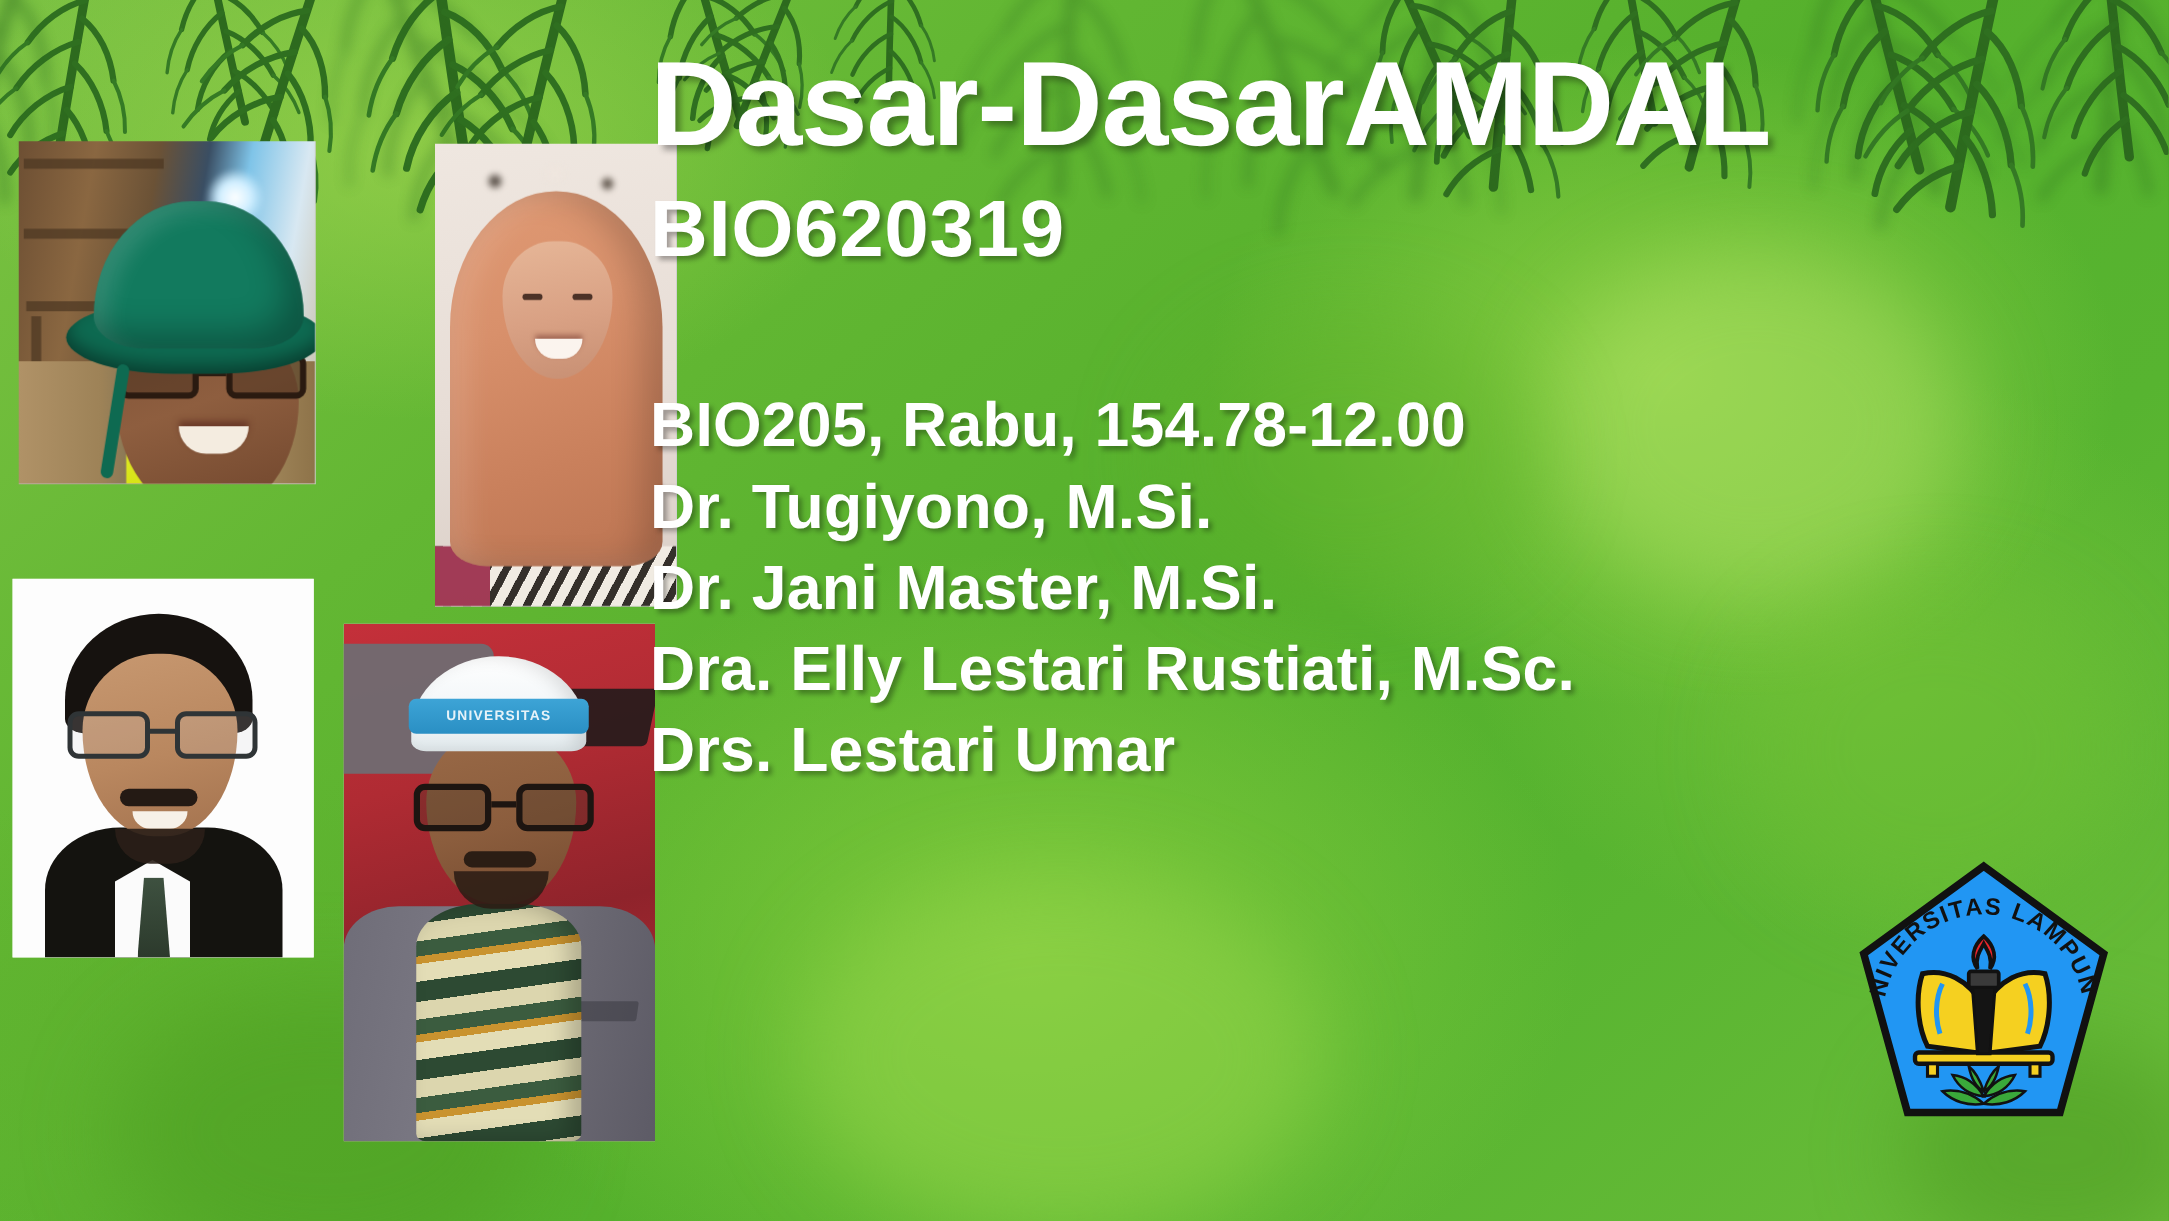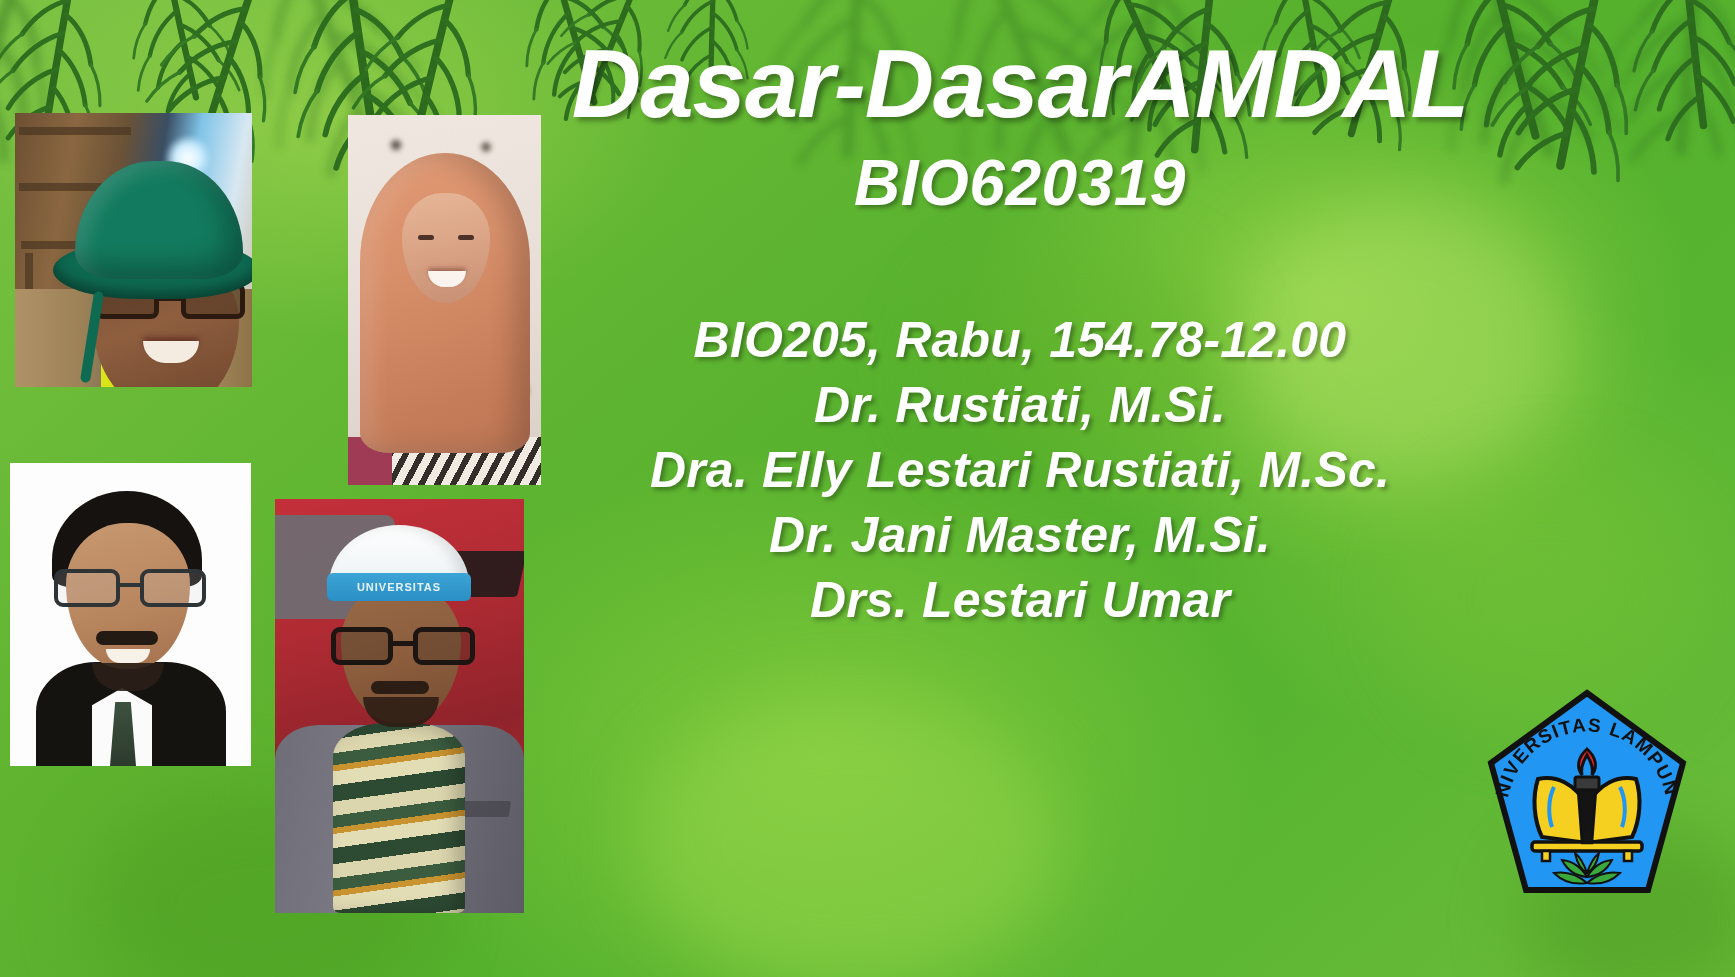--- a/index.html
+++ b/index.html
@@ -196,21 +196,21 @@
     background:#1a1a1a; opacity:.85; transform:skewX(-12deg);
     border-radius:4px;
   }
   #photo-4 .cap {
     position:absolute; left:54px; top:26px; width:140px; height:76px;
     background:linear-gradient(180deg,#ffffff 0%,#f2f6f8 55%,#e4ecef 100%);
     border-radius:70px 70px 12px 12px / 60px 60px 8px 8px;
     box-shadow:inset -8px 0 14px rgba(0,0,0,.12);
   }
   #photo-4 .capband {
-    position:absolute; left:52px; top:74px; width:144px; height:28px;
+    position:absolute; left:52px; top:60px; width:144px; height:28px;
     background:linear-gradient(180deg,#3da4d6 0%,#2a8fc4 100%); border-radius:6px;
   }
   #photo-4 .capband span {
     position:absolute; inset:0; color:#ffffff; font-size:11px; font-weight:700;
     letter-spacing:1px; display:flex; align-items:center; justify-content:center; opacity:.88;
   }
   #photo-4 .face {
     position:absolute; left:66px; top:84px; width:120px; height:140px;
     background:linear-gradient(165deg,#9a6a47 0%,#8b5d3d 55%,#754b30 100%);
     border-radius:48% 48% 46% 46%/42% 42% 58% 58%;
@@ -243,21 +243,21 @@
     box-shadow:inset -10px 0 18px rgba(0,0,0,.22);
   }
   #photo-4 .jacket-text {
     position:absolute; right:14px; bottom:96px; width:84px; height:16px;
     background:#3b3a42; opacity:.55; border-radius:2px; transform:skewX(-8deg);
   }
 
   
   #text-block {
     position:absolute; left:520px; top:34px; width:1000px;
-    text-align:center; color:#ffffff;font-style:italic;
+    text-align:left; color:#ffffff;
   }
   #course-title {
     font-size:96px; font-weight:700; line-height:1.04; letter-spacing:-1px;
     text-shadow:4px 4px 5px rgba(0,0,0,.34);
   }
   #course-code {
     margin-top:12px; font-size:64px; font-weight:700; letter-spacing:.5px;
     text-shadow:3px 3px 4px rgba(0,0,0,.32);
   }
   #details { margin-top:88px; }
@@ -411,23 +411,23 @@
           <span>UNIVERSITAS</span>
         </div>
     </div>
   </div>
 
   <div id="text-block">
     <div id="course-title">Dasar-DasarAMDAL</div>
     <div id="course-code">BIO620319</div>
     <div id="details">
       <div class="line">BIO205, Rabu, 154.78-12.00</div>
-      <div class="line">Dr. Rustiati, M.Si.</div>
+      <div class="line">Dr. Tugiyono, M.Si.</div>
+      <div class="line">Dr. Jani Master, M.Si.</div>
       <div class="line">Dra. Elly Lestari Rustiati, M.Sc.</div>
-      <div class="line">Dr. Jani Master, M.Si.</div>
       <div class="line">Drs. Lestari Umar</div>
     </div>
   </div>
 
   <svg id="unila-logo" viewBox="0 0 210 225">
     <defs>
       <path id="arcpath" d="M 26,112 A 80,80 0 0 1 184,112" fill="none"></path>
     </defs>
 
     <polygon points="105,6 201,76 166,203 44,203 9,76" fill="#2196f3" stroke="#111111" stroke-width="6"></polygon>

